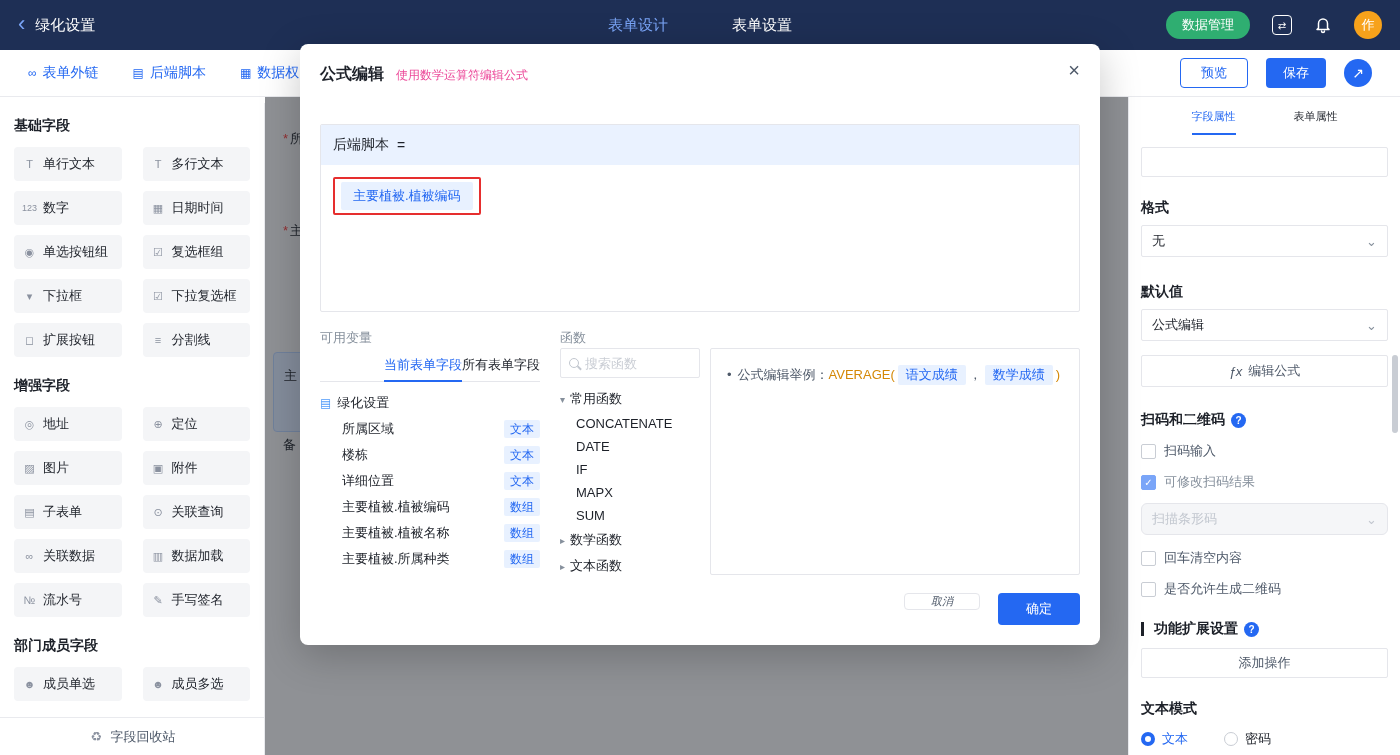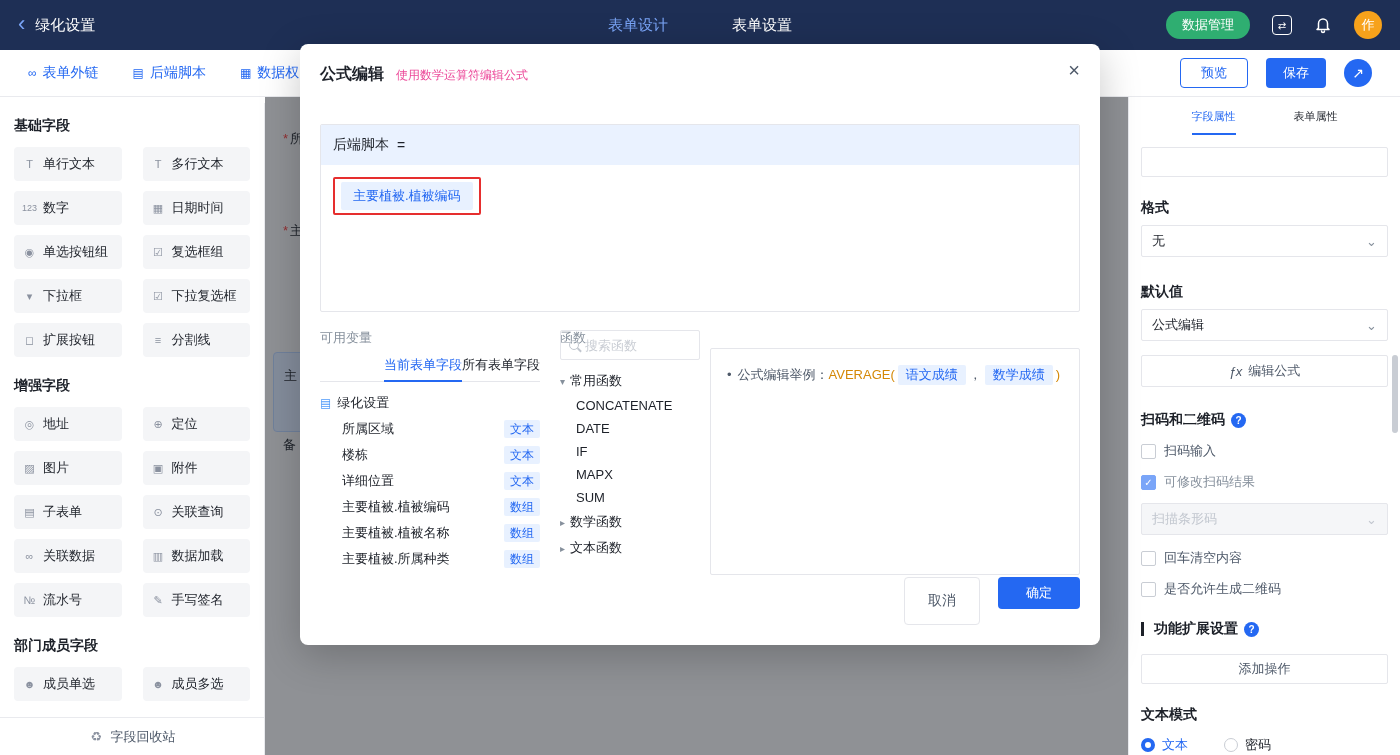--- a/index.html
+++ b/index.html
@@ -65,22 +65,22 @@
   .p-select.disabled .chev { color:#c2c7cf; }
   .fx-btn { margin-top:14px; width:100%; height:32px; border:1px solid #e5e6eb; border-radius:2px; display:flex; align-items:center; justify-content:center; gap:6px; font-size:13px; color:#4e5969; background:#fff; }
   .fx-glyph { font-style:italic; color:#4e5969; font-size:13px; }
   .p-section { display:flex; align-items:center; gap:6px; font-weight:700; font-size:14px; color:#1d2129; margin-top:24px; }
   .help { width:15px; height:15px; border-radius:50%; background:#2468f2; color:#fff; font-size:10px; display:inline-flex; align-items:center; justify-content:center; }
   .bar { width:3px; height:14px; background:#1d2129; display:inline-block; margin-right:4px; }
   .cb-row { display:flex; align-items:center; gap:8px; margin-top:13px; font-size:13px; color:#4e5969; cursor:pointer; }
   .cb { width:15px; height:15px; border:1px solid #c9cdd4; border-radius:2px; background:#fff; flex:none; }
   .cb.checked { background:#7aa5f8; border-color:#7aa5f8; color:#fff; font-size:10px; display:flex; align-items:center; justify-content:center; }
   .cb-row.dim { color:#86909c; }
-  .mt12s { margin-top:12px; }
-  .add-btn { margin-top:16px; width:100%; height:30px; border:1px solid #e5e6eb; border-radius:2px; font-size:13px; color:#4e5969; background:#fff; }
+  .mt12s { margin-top:12px;border-radius:6px; }
+  .add-btn { margin-top:10px; width:100%; height:30px; border:1px solid #e5e6eb; border-radius:2px; font-size:13px; color:#4e5969; background:#fff; }
   .radio-row { display:flex; gap:36px; margin-top:12px; font-size:13px; color:#1d2129; }
   .radio-item { display:flex; align-items:center; gap:7px; cursor:pointer; }
   .radio { width:14px; height:14px; border-radius:50%; border:1px solid #c9cdd4; background:#fff; flex:none; }
   .radio.sel { border:4px solid #2468f2; }
   .radio-item.sel-label { color:#2468f2; }
   .p-scrollbar { position:absolute; right:2px; top:258px; width:6px; height:78px; border-radius:3px; background:#c9cdd4; }
 
   
   .modal { position:absolute; left:300px; top:44px; width:800px; height:601px; background:#fff; border-radius:8px; box-shadow:0 10px 40px rgba(0,0,0,0.22); z-index:10; }
   .m-head { display:flex; align-items:baseline; gap:12px; padding:20px 20px 0; }
@@ -97,36 +97,36 @@
   .m-vars { position:absolute; left:20px; top:304px; width:220px; height:227px; }
   .v-tabs { height:34px; display:flex; justify-content:flex-end; align-items:stretch; border-bottom:1px solid #e5e6eb; font-size:13px; }
   .v-tab { display:flex; align-items:center; color:#1d2129; position:relative; cursor:pointer; }
   .v-tab.active { color:#2468f2; }
   .v-tab.active::after { content:""; position:absolute; left:0; right:0; bottom:-1px; height:2px; background:#2468f2; }
   .v-tree { padding-top:8px; }
   .v-root { height:26px; display:flex; align-items:center; gap:6px; font-size:13px; color:#1d2129; cursor:pointer; }
   .v-root .doc { color:#4f9bfa; font-size:12px; }
   .var-row { height:26px; display:flex; align-items:center; justify-content:space-between; padding-left:22px; font-size:13px; color:#1d2129; cursor:pointer; }
   .vtag { background:#e8f1ff; color:#2468f2; font-size:12px; padding:0 6px; height:18px; line-height:18px; border-radius:2px; }
-  .m-funcs { position:absolute; left:260px; top:286px; width:140px; height:227px; }
+  .m-funcs { position:absolute; left:260px; top:304px; width:140px; height:227px; }
   .f-search { height:30px; border:1px solid #e5e6eb; border-radius:2px; display:flex; align-items:center; gap:6px; padding:0 8px; }
   .f-search input { border:none; outline:none; width:90px; font-size:13px; color:#1d2129; font-family:inherit; background:transparent; }
   .f-search input::placeholder { color:#c9cdd4; }
   .search-ico { width:10px; height:10px; border:1.5px solid #c2c7cf; border-radius:50%; position:relative; flex:none; }
   .search-ico::after { content:""; position:absolute; width:5px; height:1.5px; background:#c2c7cf; transform:rotate(45deg); right:-4px; bottom:-1px; }
   .f-tree { padding-top:8px; }
   .f-group { height:26px; display:flex; align-items:center; gap:5px; font-size:13px; color:#1d2129; cursor:pointer; }
   .f-group .chv { color:#86909c; font-size:10px; }
   .func-item { height:23px; line-height:23px; padding-left:16px; font-size:13px; color:#1d2129; cursor:pointer; }
   .m-hint { position:absolute; left:410px; top:304px; width:370px; height:227px; border:1px solid #e5e6eb; border-radius:2px; padding:12px 16px; font-size:13px; color:#4e5969; line-height:27px; }
   .hint-bullet { margin-right:6px; }
   .func-token { color:#d48806; }
   .hint-pill { display:inline-block; background:#e8f1ff; color:#2468f2; padding:0 8px; border-radius:2px; margin:0 3px; line-height:20px; }
   .m-footer { position:absolute; right:20px; bottom:20px; display:flex; gap:18px; }
-  .btn-cancel { width:76px; height:48px; border:1px solid #e5e6eb; border-radius:4px; background:#fff; color:#4e5969; font-size:14px; }
+  .btn-cancel { width:76px; height:17px; border:1px solid #e5e6eb; border-radius:4px; background:#fff; color:#4e5969; font-size:11px;font-style:italic; }
   .btn-confirm { width:82px; height:32px; border-radius:4px; background:#2468f2; color:#fff; font-size:13px; }
 </style>
 </head>
 <body>
 
 <div class="app">
 
   <header class="topbar">
     <div class="tb-left">
       <span class="back">‹</span>

